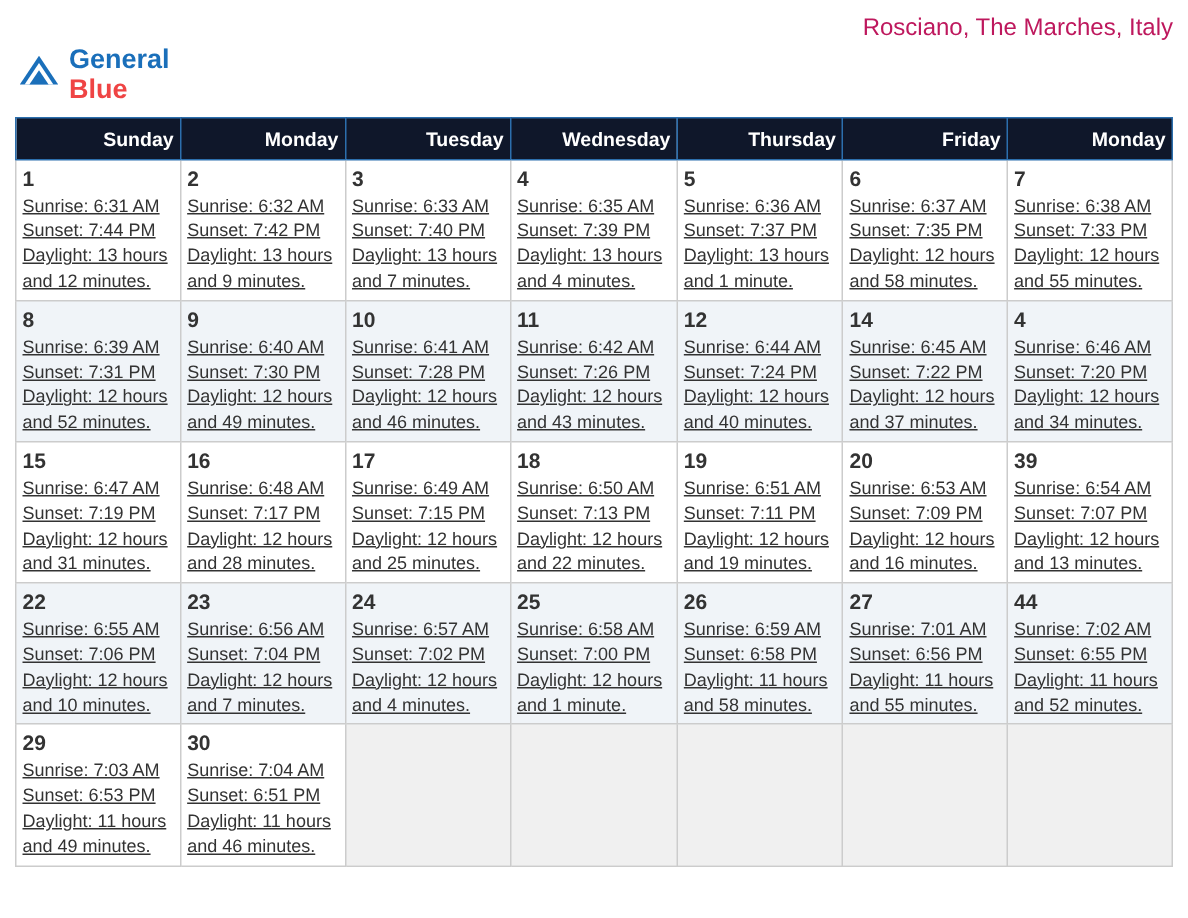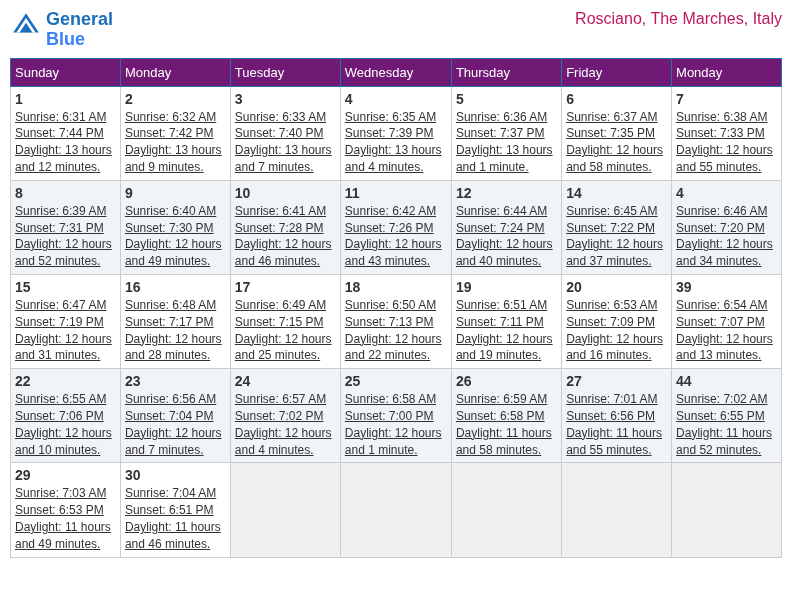--- a/index.html
+++ b/index.html
@@ -11,22 +11,22 @@
       padding: 10px;
     }
     .header {
       display: flex;
       align-items: flex-start;
       justify-content: space-between;
       margin-bottom: 8px;
     }
     .logo {
       display: flex;
-      align-items: flex-start;
-      margin-top: 0;
+      align-items: center;
+      margin-top: 20px;
     }
     .logo-text {
       font-size: 18px;
       font-weight: bold;
       color: #333;
       line-height: 1.1;
     }
     .logo-text span {
       color: #1a6fba;
     }
@@ -46,26 +46,26 @@
     .subtitle {
       font-size: 16px;
       color: #be185d;
     }
     table {
       width: 100%;
       border-collapse: collapse;
       font-size: 11px;
     }
     thead tr th {
-      background-color: #701a75;
+      background-color: #0f172a;
       color: #fff;
       padding: 6px 4px;
       font-size: 13px;
-      font-weight: normal;
-      text-align: left;
+      font-weight: bold;
+      text-align: right;
       border: 1px solid #2c6fad;
     }
     tbody tr td {
       border: 1px solid #ccc;
       vertical-align: top;
       padding: 4px;
       height: 80px;
       width: 113px;
     }
     tbody tr td.empty {
@@ -99,21 +99,21 @@
 
 <div class="header">
   <div class="logo">
     <svg class="logo-icon" viewBox="0 0 40 40">
       <polygon points="20,4 36,28 4,28" fill="#1a6fba"></polygon>
       <polygon points="20,10 32,28 8,28" fill="#fff"></polygon>
       <polygon points="20,16 28,28 12,28" fill="#1a6fba"></polygon>
     </svg>
     <div class="logo-text">
       <span>General</span><br>
-      <span style="color:#3b82f6">Blue</span>
+      <span style="color:#ef4444">Blue</span>
     </div>
   </div>
   <div class="title-block">
     <div class="subtitle">Rosciano, The Marches, Italy</div>
   </div>
 </div>
 
 <table>
   <thead>
     <tr>

